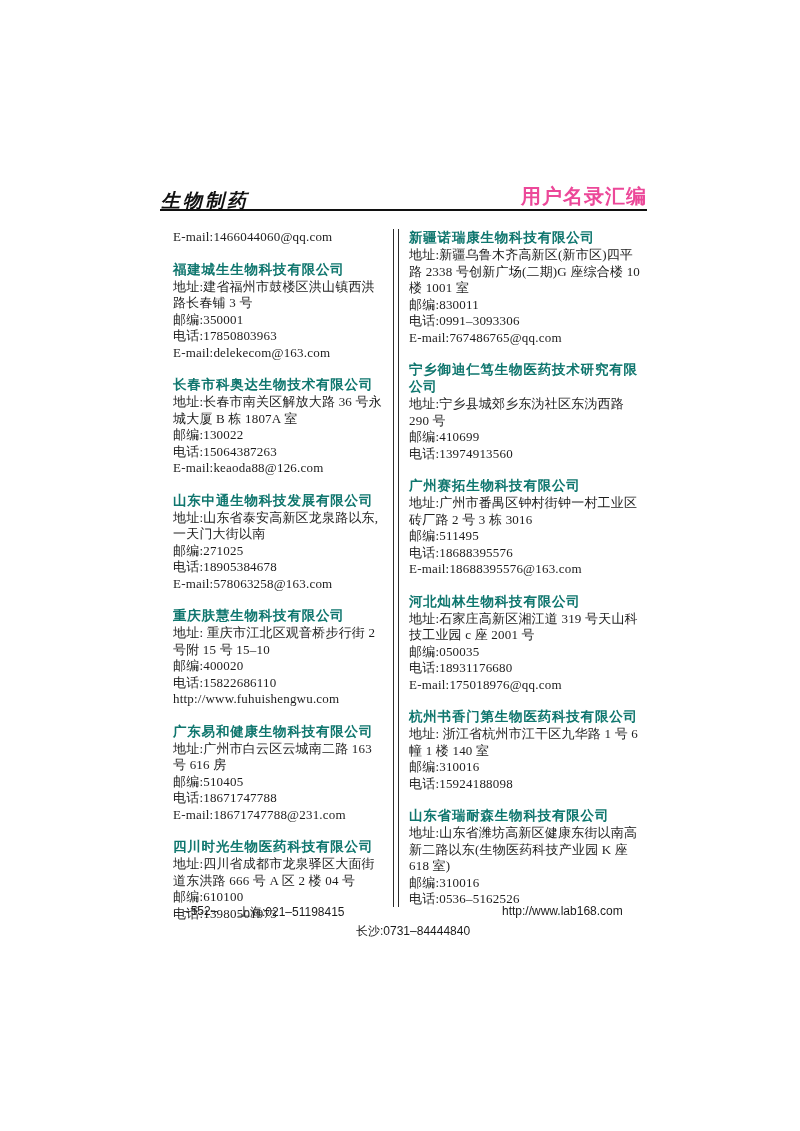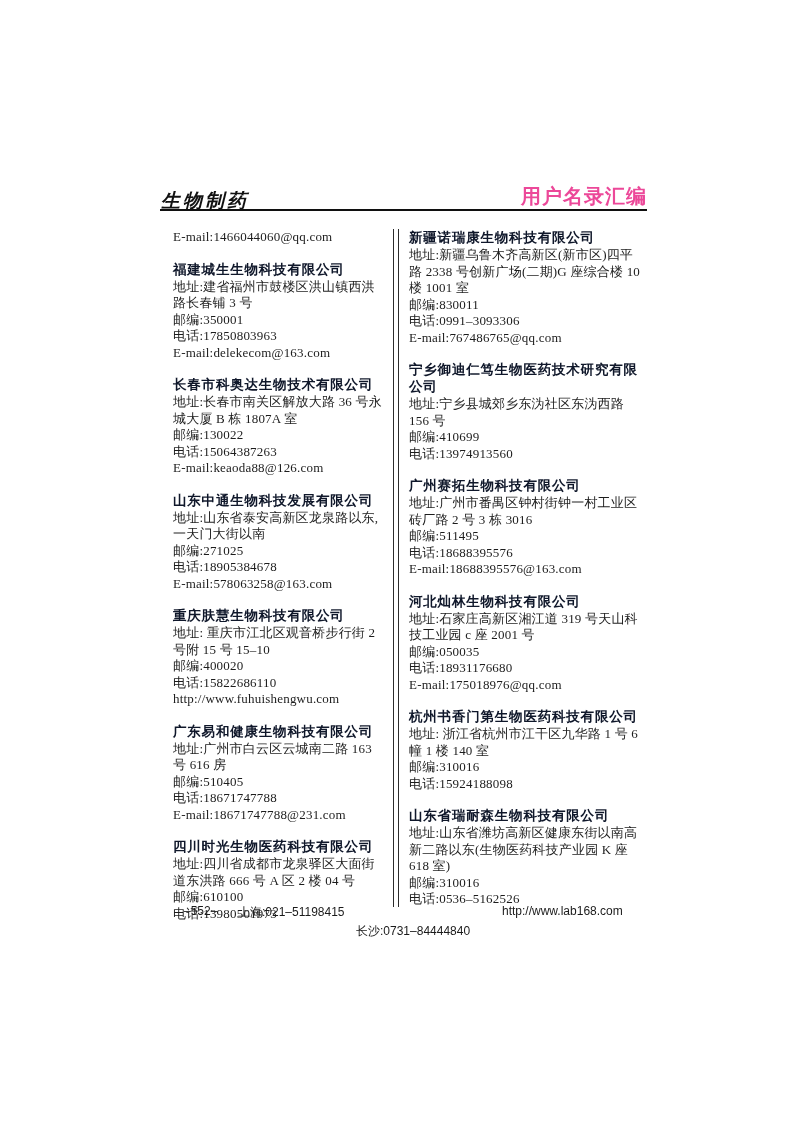--- a/index.html
+++ b/index.html
@@ -37,21 +37,21 @@
     width: 4px; height: 678px; flex: none;
     border-left: 1.2px solid #2b2b2b;
     border-right: 1.2px solid #2b2b2b;
   }
 
   .entry { margin-top: 15px; }
   .col .entry:first-child { margin-top: 0; }
   .company-name {
     font-family: Liberation Serif, serif;
     font-weight: bold; font-size: 13.5px; line-height: 17px;
-    letter-spacing: 0.8px; color: #0f172a; margin-bottom: 1px;
+    letter-spacing: 0.8px; color: #0f766e; margin-bottom: 1px;
   }
   .detail {
     font-size: 13px; line-height: 16.5px; color: #1c1c1c;
     letter-spacing: 0.2px;
   }
 
   
   .footer {
     position: absolute; left: 160px; top: 904px; width: 487px; height: 18px;
     font-family: "Liberation Sans", sans-serif; font-size: 12px; color: #1a1a1a;
@@ -124,21 +124,21 @@
     <div class="col col-right">
         <div class="entry">
           <div class="company-name">新疆诺瑞康生物科技有限公司</div>
           <div class="detail">地址:新疆乌鲁木齐高新区(新市区)四平路 2338 号创新广场(二期)G 座综合楼 10 楼 1001 室</div>
           <div class="detail">邮编:830011</div>
           <div class="detail">电话:0991–3093306</div>
           <div class="detail">E-mail:767486765@qq.com</div>
         </div>
         <div class="entry">
           <div class="company-name">宁乡御迪仁笃生物医药技术研究有限公司</div>
-          <div class="detail">地址:宁乡县城郊乡东沩社区东沩西路 156 号</div>
+          <div class="detail">地址:宁乡县城郊乡东沩社区东沩西路 290 号</div>
           <div class="detail">邮编:410699</div>
           <div class="detail">电话:13974913560</div>
         </div>
         <div class="entry">
           <div class="company-name">广州赛拓生物科技有限公司</div>
           <div class="detail">地址:广州市番禺区钟村街钟一村工业区砖厂路 2 号 3 栋 3016</div>
           <div class="detail">邮编:511495</div>
           <div class="detail">电话:18688395576</div>
           <div class="detail">E-mail:18688395576@163.com</div>
         </div>

